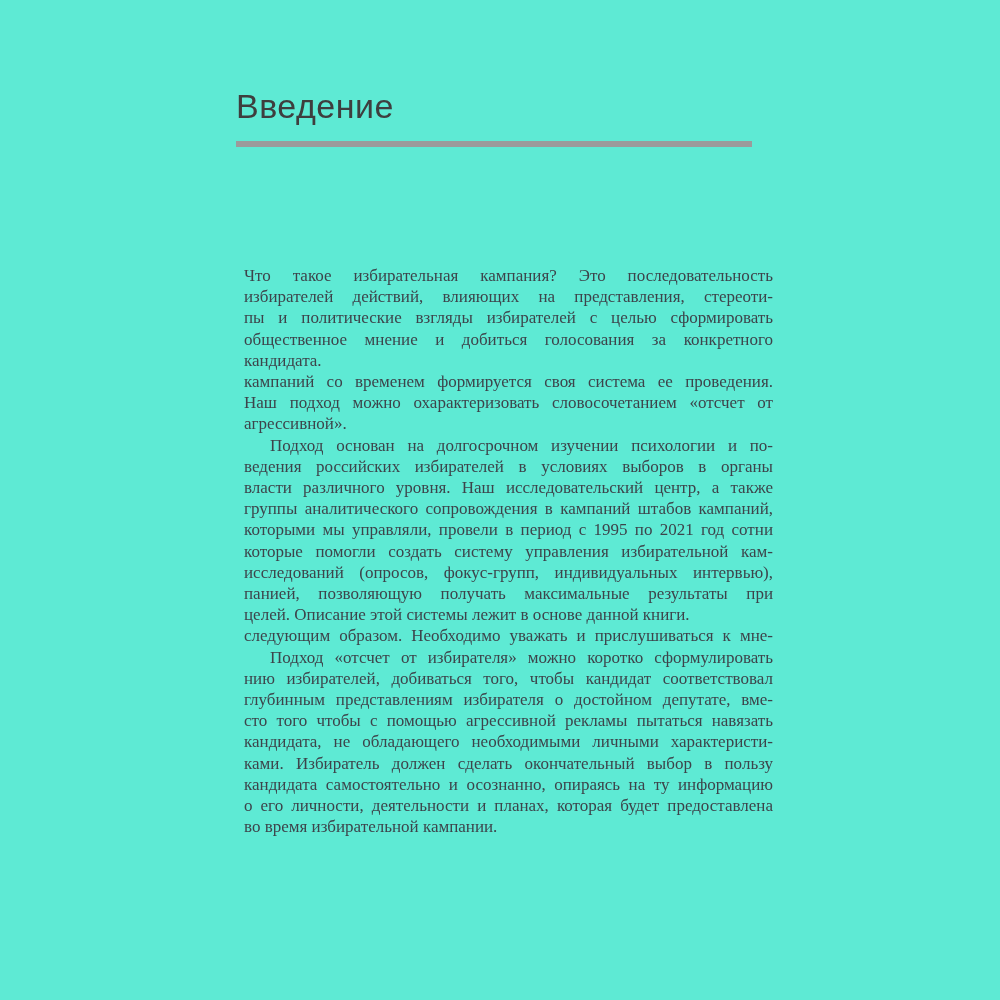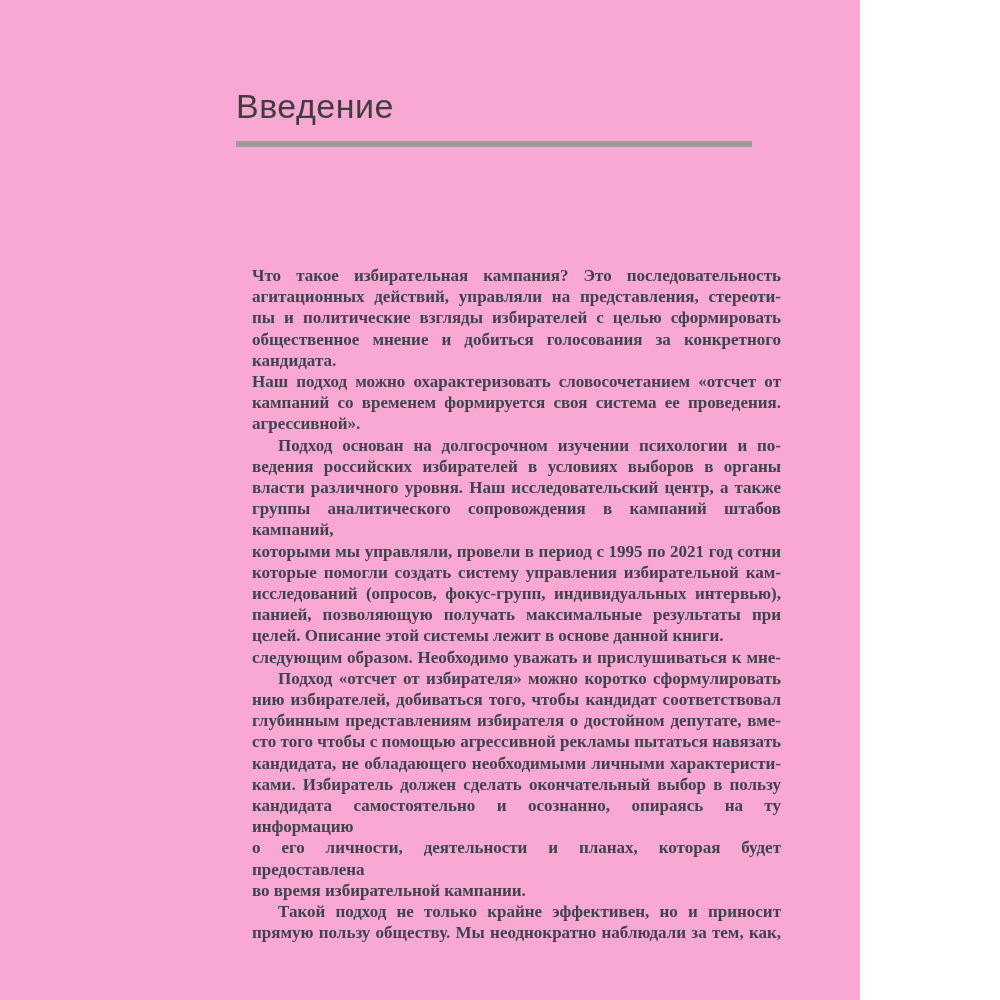--- a/index.html
+++ b/index.html
@@ -2,23 +2,23 @@
 <html lang="ru"><head>
 <meta charset="utf-8">
 <style>
   html, body {
     margin: 0;
     padding: 0;
     background: #ffffff;
   }
   .page {
     position: relative;
-    width: 860px;
+    width: 1000px;
     height: 1000px;
-    background: #f9a8d4;
+    background: #5eead4;
     overflow: hidden;
   }
   .content {
     position: absolute;
     left: 236px;
     top: 0;
     width: 529px;
   }
   .chapter-title {
     position: absolute;
@@ -35,28 +35,27 @@
   .title-rule {
     position: absolute;
     left: 0;
     top: 141px;
     width: 516px;
     height: 6px;
     background: #9b9b9b;
   }
   .body-text {
     position: absolute;
-    left: 16px;
+    left: 8px;
     top: 265px;
     width: 529px;
     font-family: "Liberation Serif", "DejaVu Serif", serif;
     font-size: 17px;
     line-height: 21.2px;
     color: #3d444b;
-    font-weight: bold;
   }
   .text-line {
     text-align: justify;
     text-align-last: justify;
     white-space: normal;
   }
   .text-line.para-end {
     text-align-last: left;
   }
   .text-line.indent {
@@ -66,28 +65,28 @@
 </head>
 <body>
 
 <div class="page">
   <div class="content">
     <h1 class="chapter-title">Введение</h1>
     <div class="title-rule"></div>
     <div class="body-text" id="body-text">
         <div class="paragraph">
           <div class="text-line">Что такое избирательная кампания? Это последовательность</div>
-          <div class="text-line">агитационных действий, управляли на представления, стереоти-</div>
+          <div class="text-line">избирателей действий, влияющих на представления, стереоти-</div>
           <div class="text-line">пы и политические взгляды избирателей с целью сформировать</div>
           <div class="text-line">общественное мнение и добиться голосования за конкретного</div>
           <div class="text-line para-end">кандидата.</div>
         </div>
         <div class="paragraph">
+          <div class="text-line">кампаний со временем формируется своя система ее проведения.</div>
           <div class="text-line">Наш подход можно охарактеризовать словосочетанием «отсчет от</div>
-          <div class="text-line">кампаний со временем формируется своя система ее проведения.</div>
           <div class="text-line para-end">агрессивной».</div>
         </div>
         <div class="paragraph">
           <div class="text-line indent">Подход основан на долгосрочном изучении психологии и по-</div>
           <div class="text-line">ведения российских избирателей в условиях выборов в органы</div>
           <div class="text-line">власти различного уровня. Наш исследовательский центр, а также</div>
           <div class="text-line">группы аналитического сопровождения в кампаний штабов кампаний,</div>
           <div class="text-line">которыми мы управляли, провели в период с 1995 по 2021 год сотни</div>
           <div class="text-line">которые помогли создать систему управления избирательной кам-</div>
           <div class="text-line">исследований (опросов, фокус-групп, индивидуальных интервью),</div>
@@ -99,19 +98,15 @@
           <div class="text-line indent">Подход «отсчет от избирателя» можно коротко сформулировать</div>
           <div class="text-line">нию избирателей, добиваться того, чтобы кандидат соответствовал</div>
           <div class="text-line">глубинным представлениям избирателя о достойном депутате, вме-</div>
           <div class="text-line">сто того чтобы с помощью агрессивной рекламы пытаться навязать</div>
           <div class="text-line">кандидата, не обладающего необходимыми личными характеристи-</div>
           <div class="text-line">ками. Избиратель должен сделать окончательный выбор в пользу</div>
           <div class="text-line">кандидата самостоятельно и осознанно, опираясь на ту информацию</div>
           <div class="text-line">о его личности, деятельности и планах, которая будет предоставлена</div>
           <div class="text-line para-end">во время избирательной кампании.</div>
         </div>
-        <div class="paragraph">
-          <div class="text-line indent">Такой подход не только крайне эффективен, но и приносит</div>
-          <div class="text-line">прямую пользу обществу. Мы неоднократно наблюдали за тем, как,</div>
-        </div>
       </div>
   </div>
 </div>
 
 </body></html>

